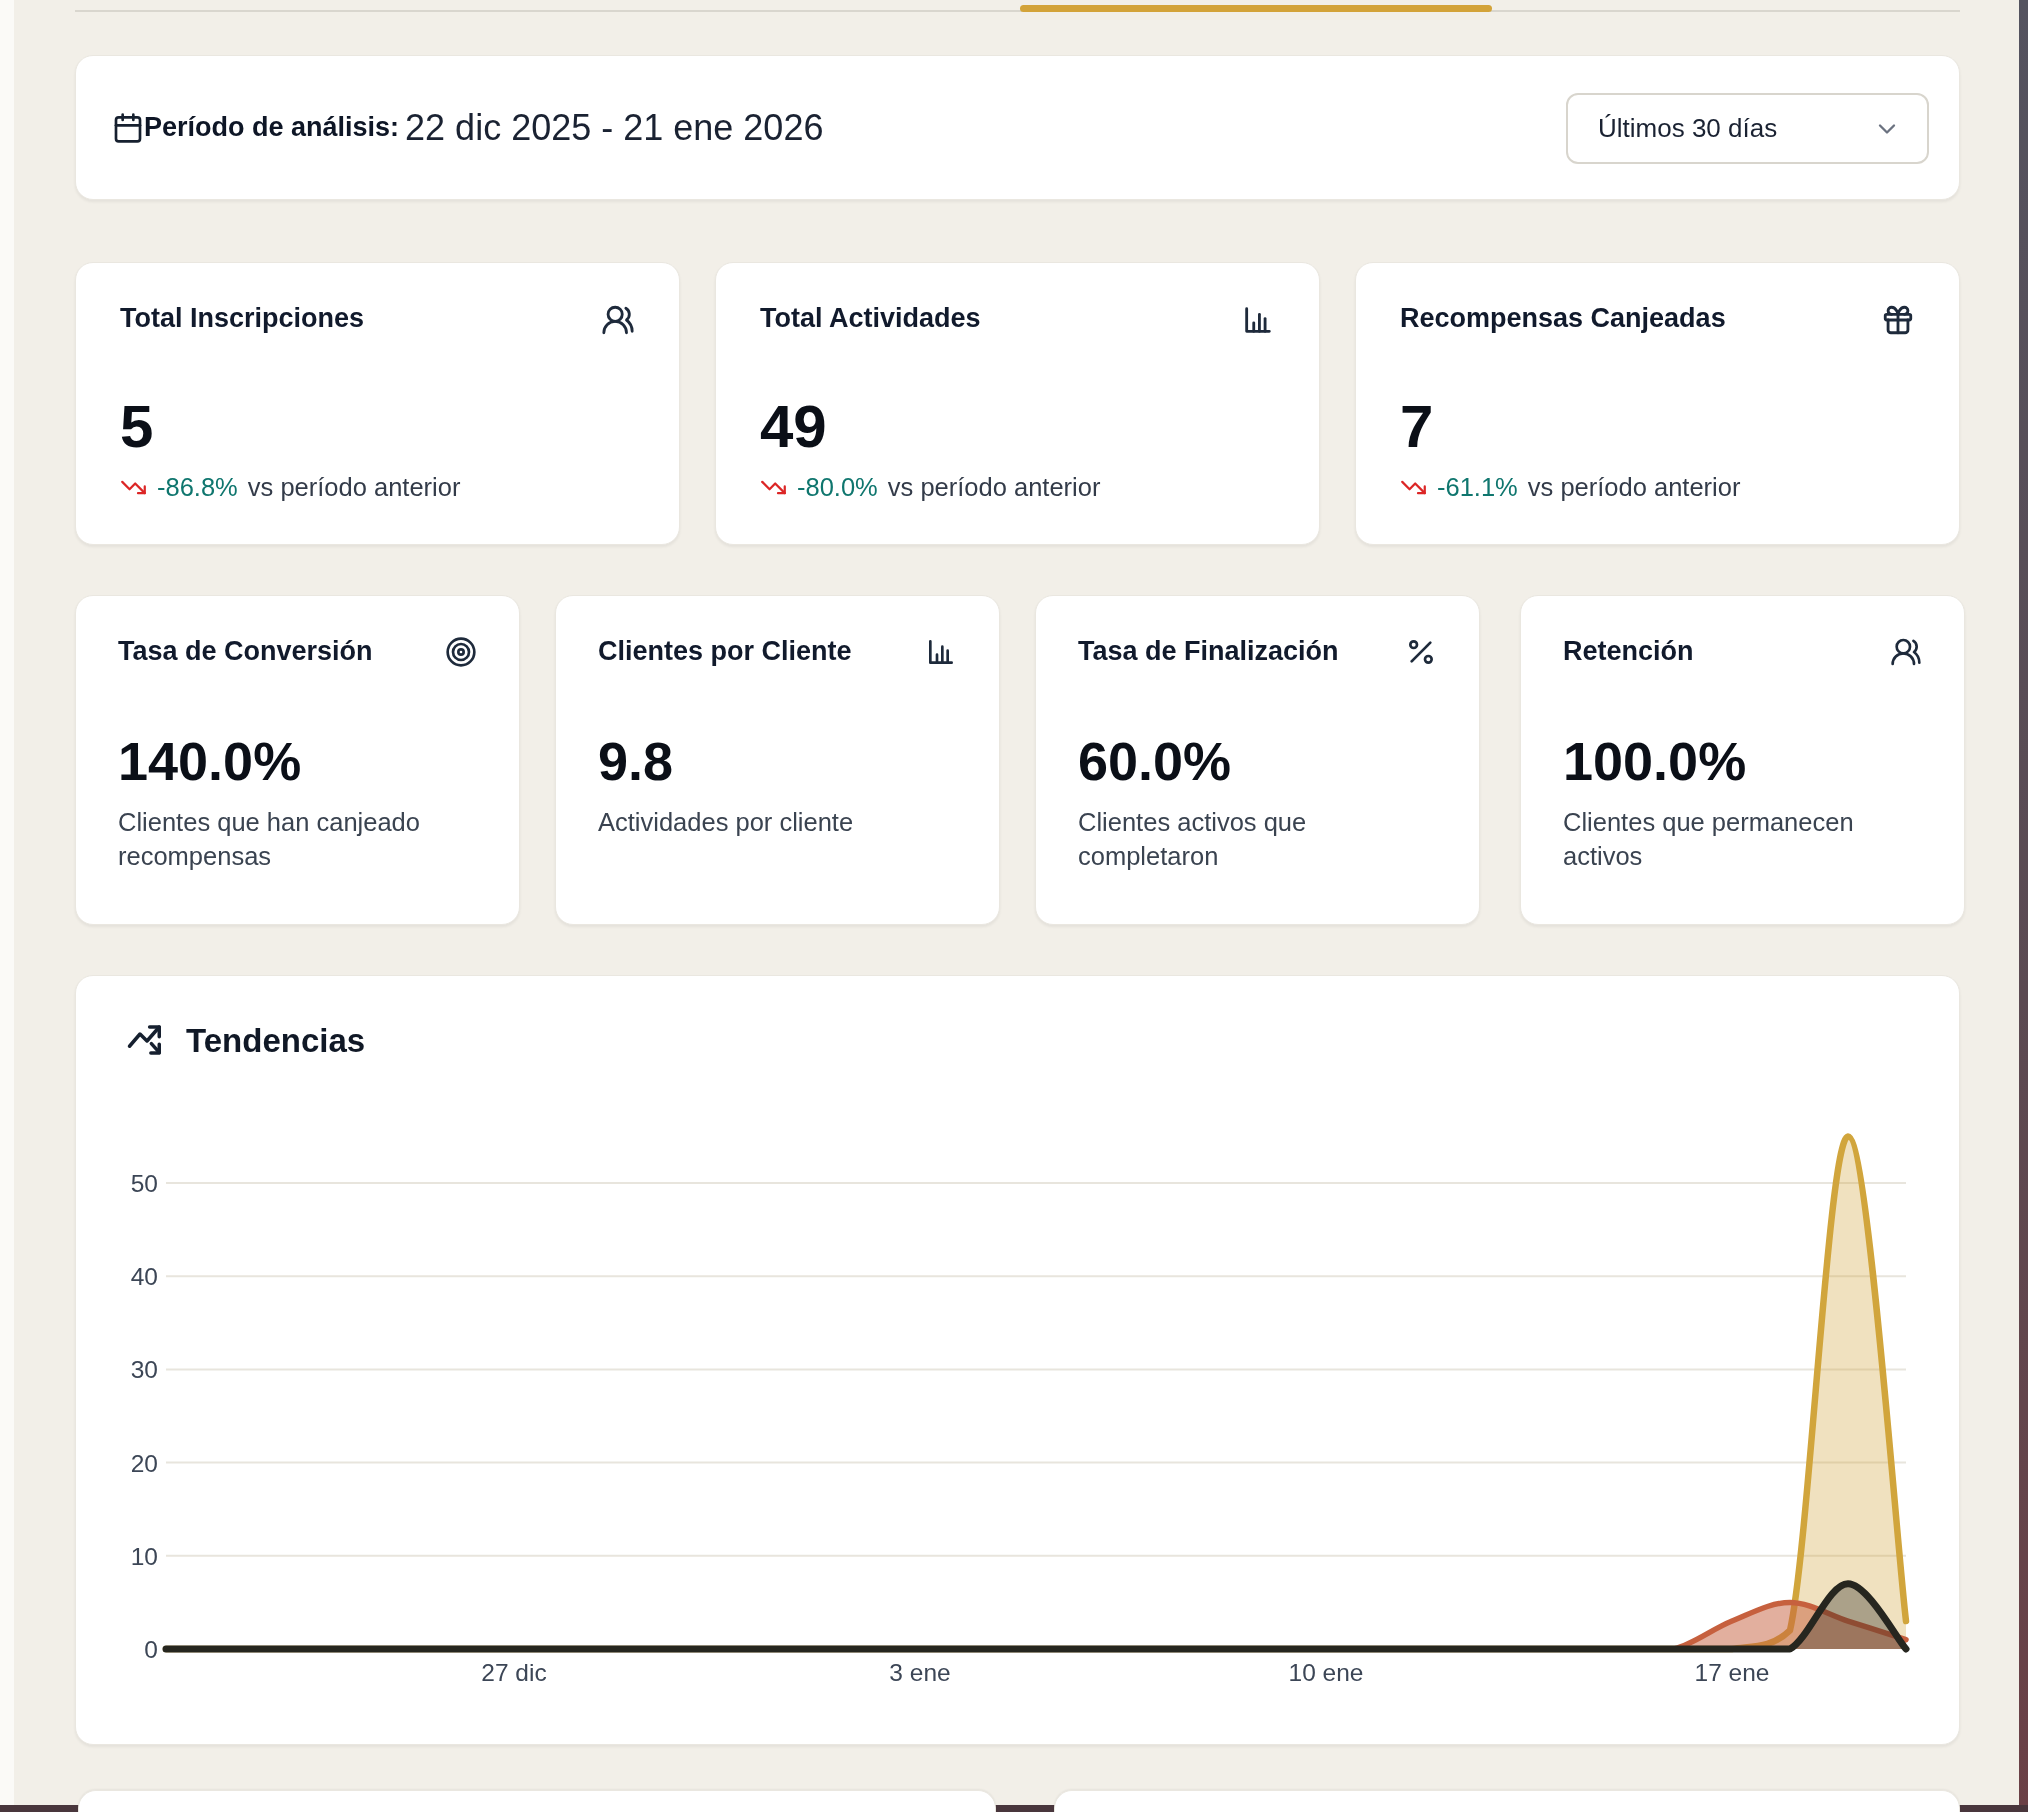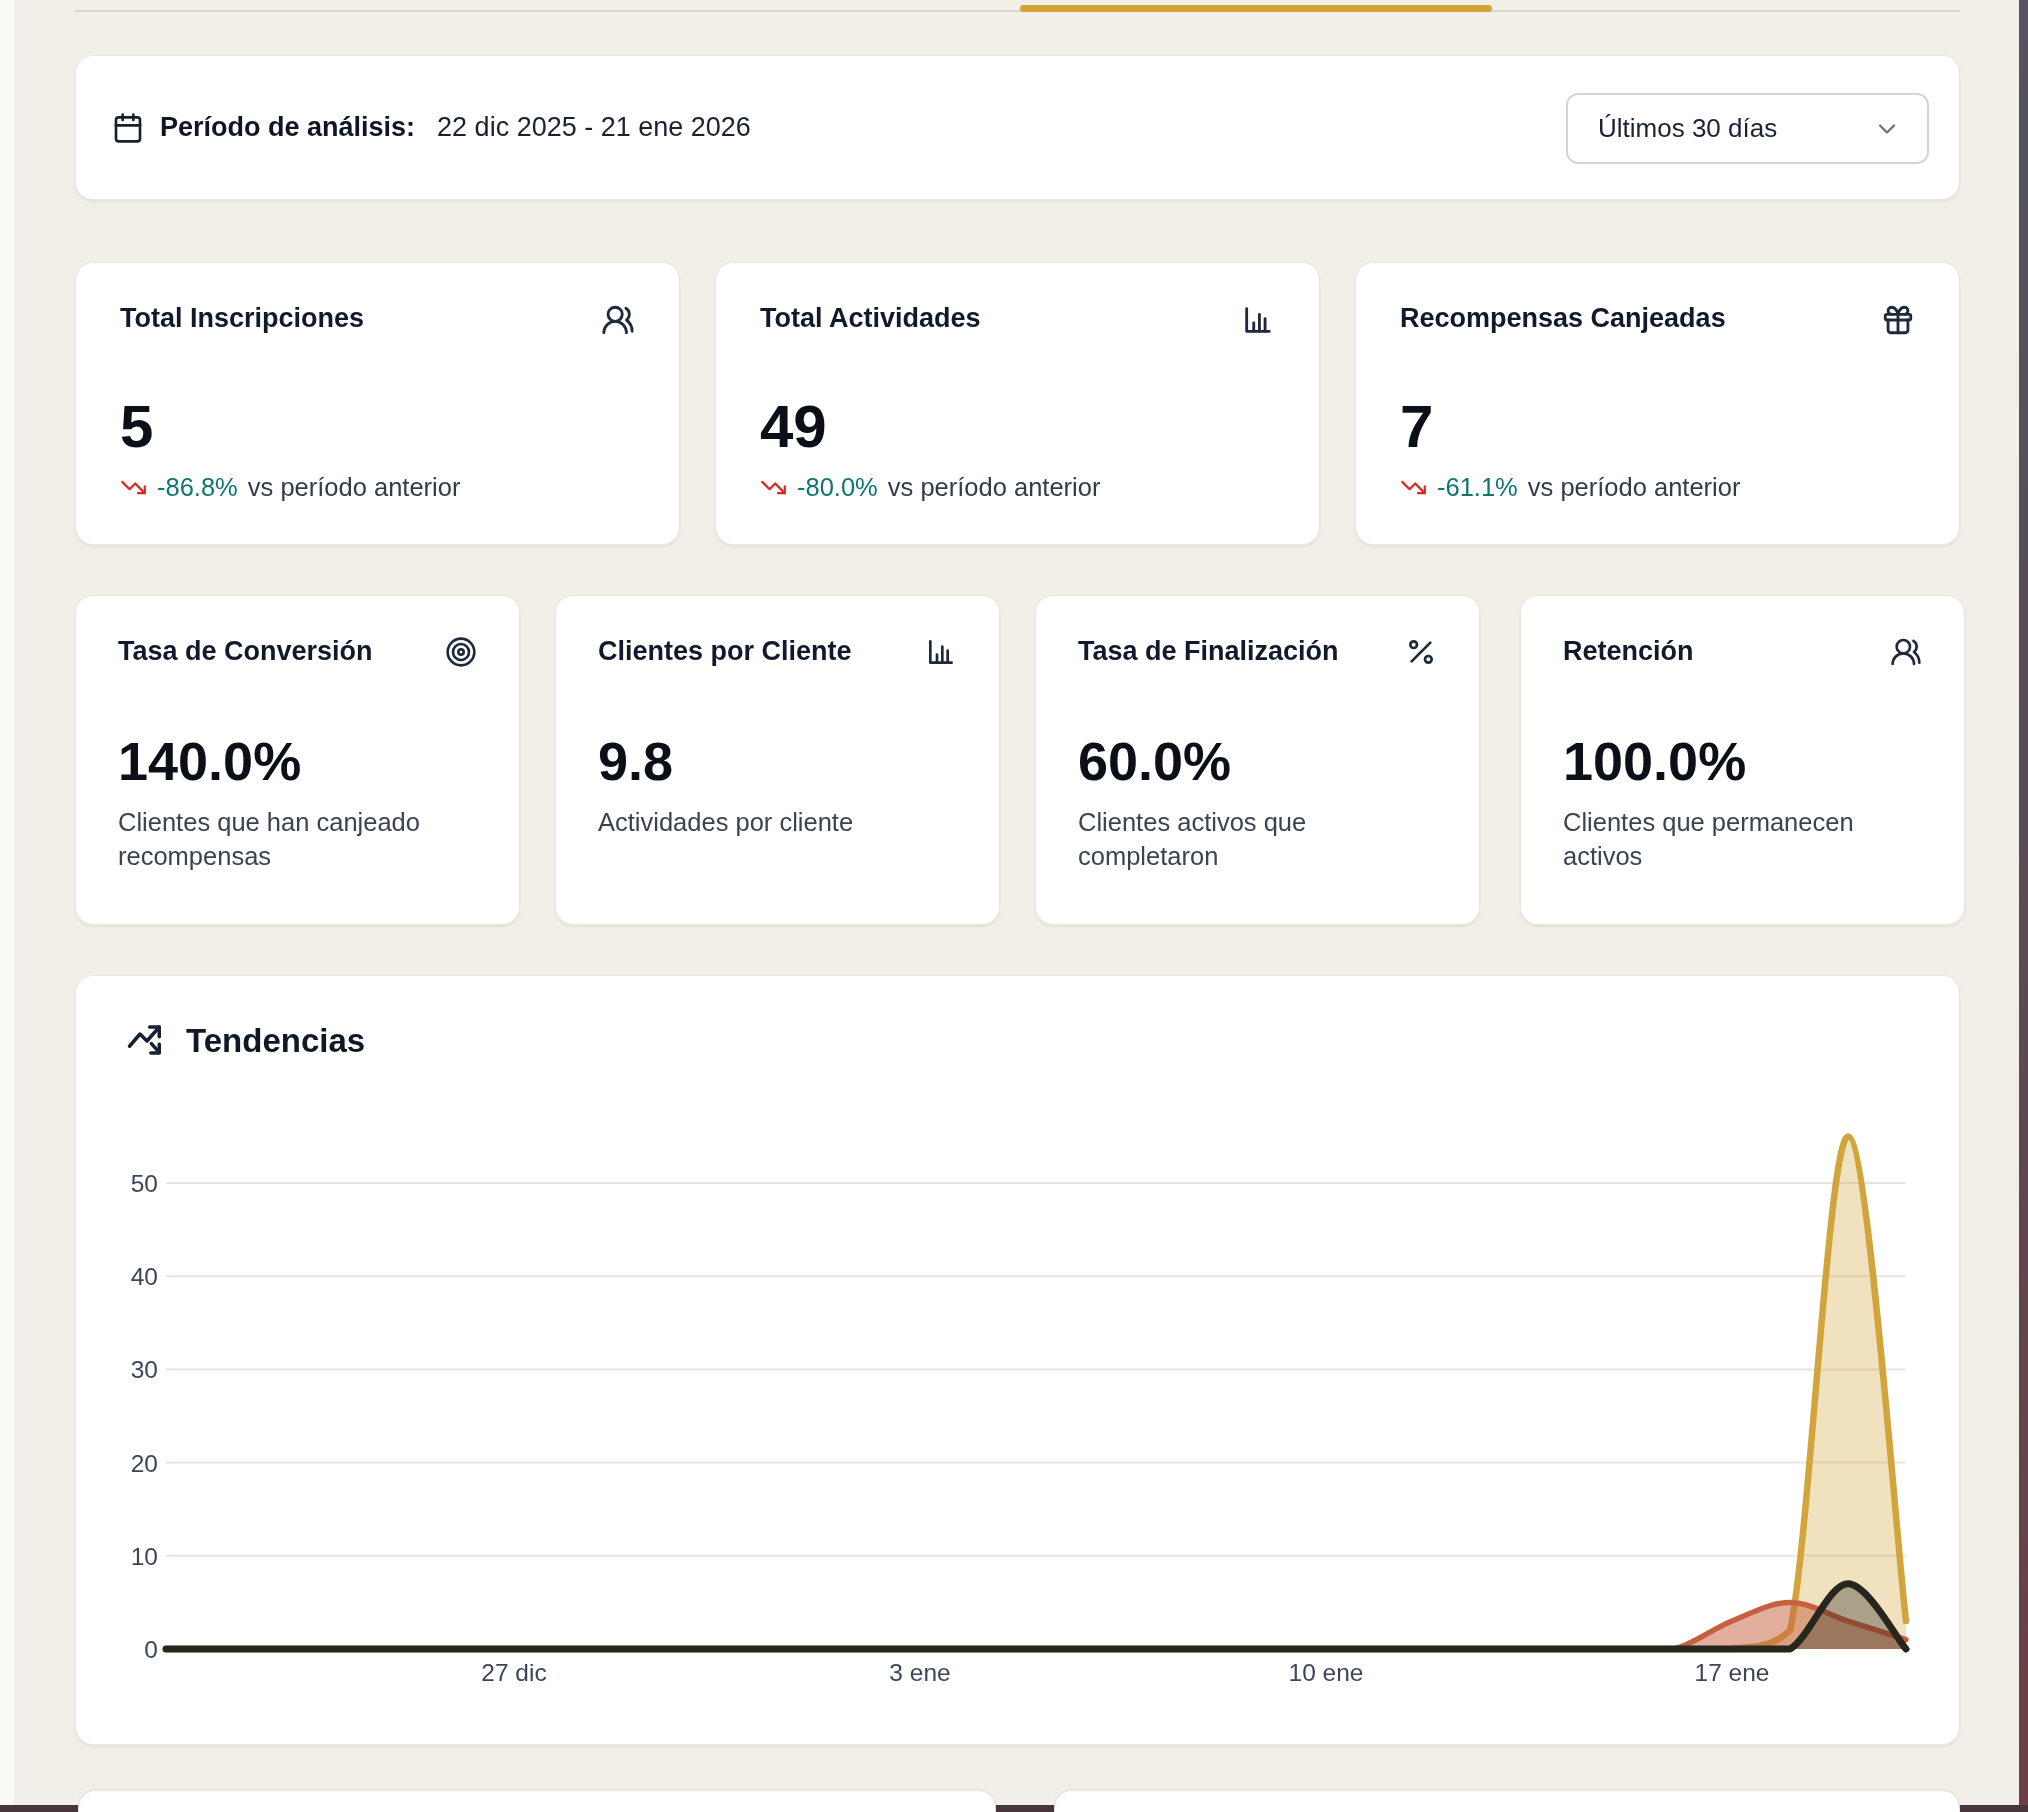--- a/index.html
+++ b/index.html
@@ -19,23 +19,23 @@
   .tab-underline{left:1020px;top:5px;width:472px;height:7px;border-radius:4px;}
 
   .card{
     position:absolute;background:#FFFFFF;border:1px solid #EAE7E0;
     border-radius:18px;box-shadow:0 2px 3px rgba(25,20,10,0.06);
     box-sizing:border-box;
   }
 
   
   .period-card{left:75px;top:55px;width:1885px;height:145px;display:flex;align-items:center;padding:0 30px 0 36px;}
-  .period-left{display:flex;align-items:center;gap:16px;}
+  .period-left{display:flex;align-items:center;}
   .period-label{font-size:27px;font-weight:700;color:#0E1626;}
-  .period-range{font-size:27px;font-weight:400;color:#1A2232;margin-left:6px;}
+  .period-range{font-size:36px;font-weight:400;color:#1A2232;margin-left:6px;}
   .range-select{
     position:absolute;right:30px;top:37px;width:363px;height:71px;
     background:#FFFFFF;border:2px solid #D8D5CD;border-radius:12px;
     display:flex;align-items:center;justify-content:space-between;
     padding:0 26px 0 30px;box-sizing:border-box;cursor:pointer;
     font-family:"Liberation Sans",sans-serif;
   }
   .range-select span{font-size:26px;font-weight:500;color:#1A2232;}
 
   

